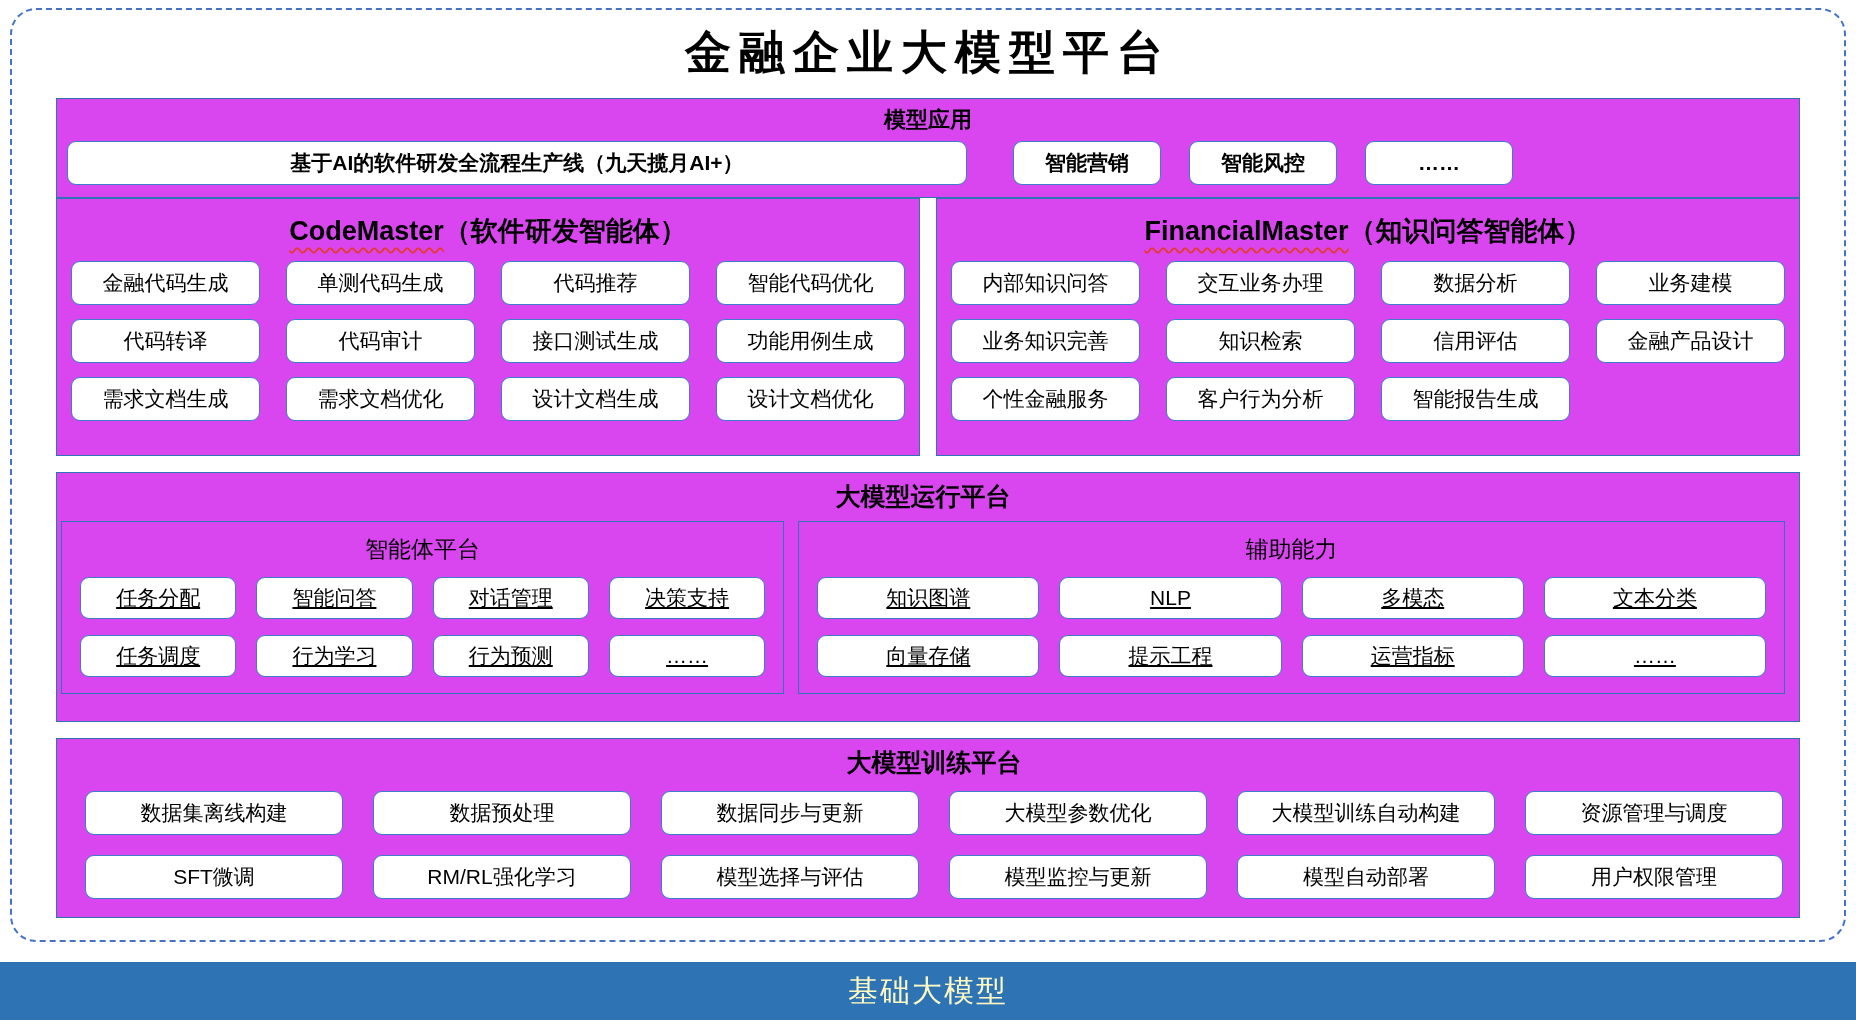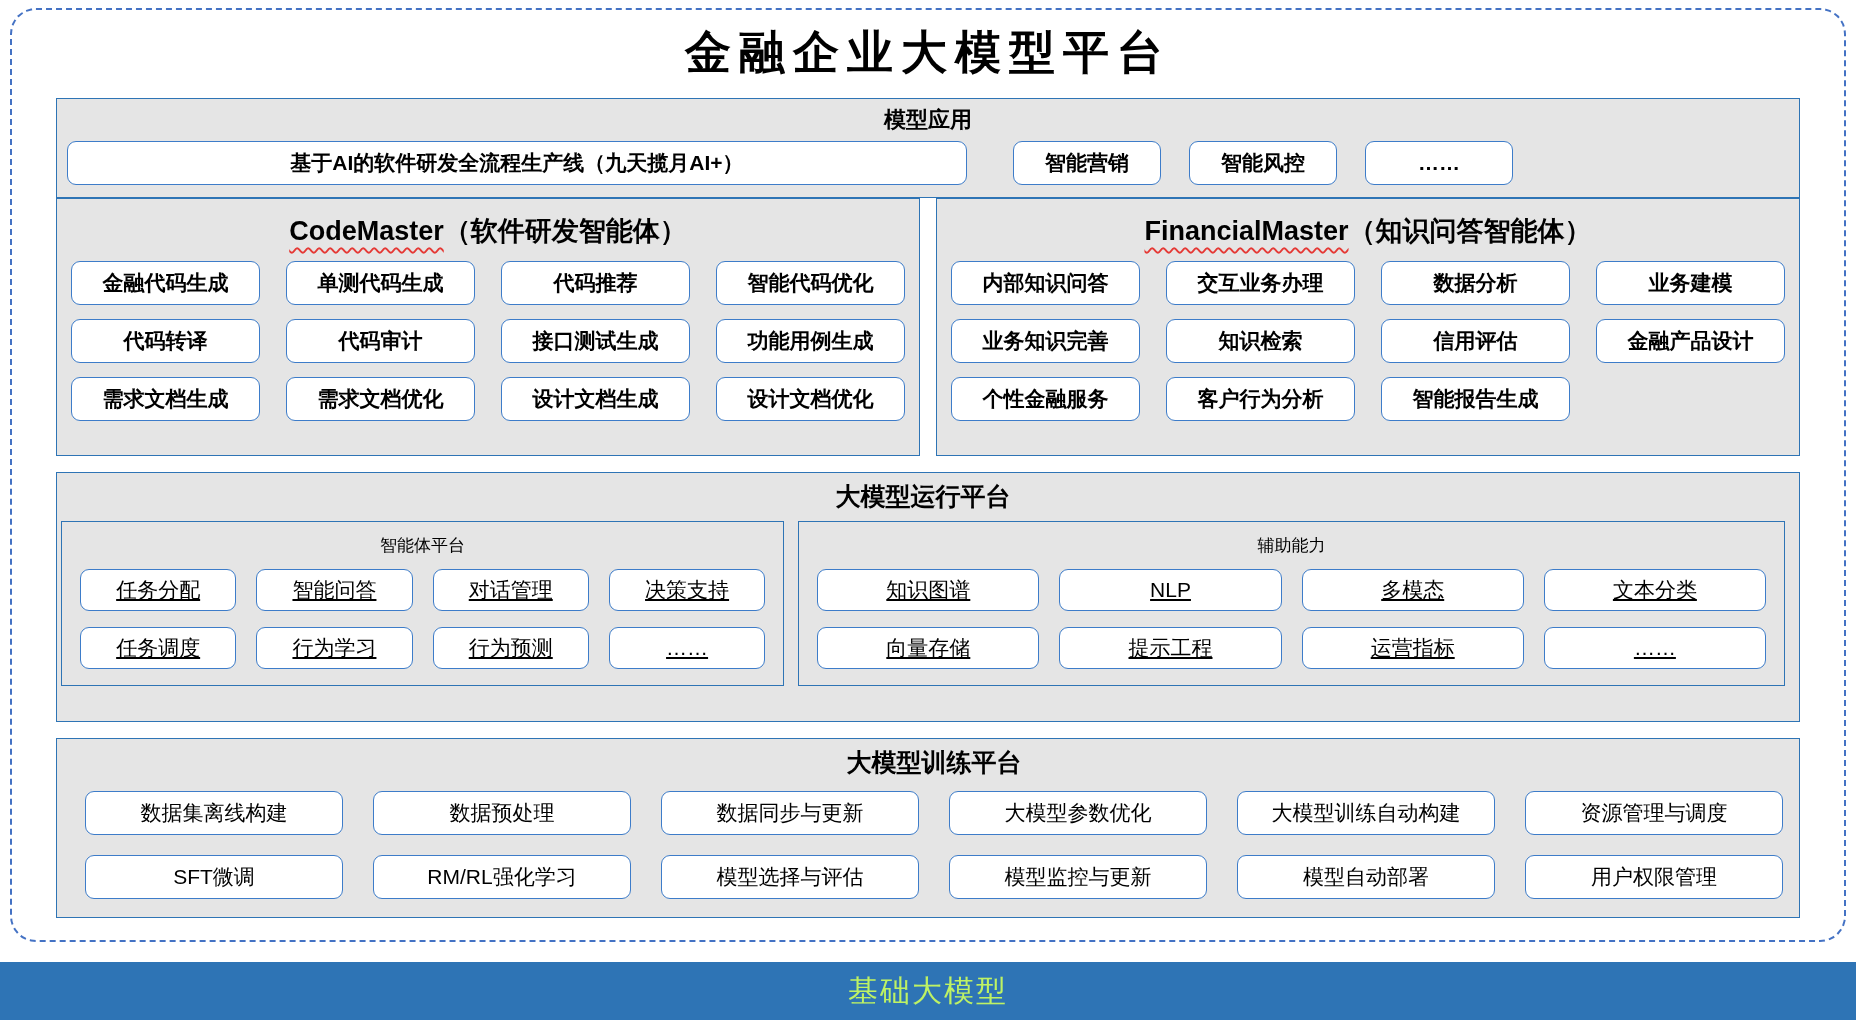--- a/index.html
+++ b/index.html
@@ -7,21 +7,21 @@
        font-family:"Liberation Sans",sans-serif;color:#000;}
 
   
   .outer{position:absolute;left:10px;top:8px;width:1836px;height:934px;
          box-sizing:border-box;border:2px dashed #4472C4;border-radius:26px;
          padding:4px 44px 0 44px;}
 
   .main-title{text-align:center;font-family:"DejaVu Serif",serif;font-weight:bold;
               font-size:46px;letter-spacing:8px;padding:8px 0 12px 0;}
 
-  .sec{box-sizing:border-box;border:1px solid #2E74B5;background:#e5e5e5;}
+  .sec{box-sizing:border-box;border:1px solid #2E74B5;background:#d946ef;}
 
   .sec-header{text-align:center;font-weight:bold;font-size:22px;line-height:1.2;}
   .sec-header.big{font-size:25px;}
 
   .item{box-sizing:border-box;border:1.5px solid #3D7CC9;border-radius:9px;
         display:flex;align-items:center;justify-content:center;text-align:center;
         font-size:21px;background:#fff;white-space:nowrap;}
   .item.bold{font-weight:bold;}
 
   
@@ -40,33 +40,33 @@
         text-underline-offset:7px;}
   .grid4{display:grid;grid-template-columns:repeat(4,1fr);gap:14px 26px;}
   .agent-panel .item{height:44px;}
 
   
   .runtime{margin-top:16px;height:250px;padding:8px 14px 0 4px;}
   .runtime-panels{display:flex;gap:14px;margin-top:10px;}
   .sub-panel{box-sizing:border-box;border:1px solid #2E74B5;padding:4px 18px 16px 18px;}
   .sub-panel.left{flex:715 1 0;}
   .sub-panel.right{flex:990 1 0;}
-  .sub-title{text-align:center;font-size:17px;font-weight:400;padding:8px 0 12px 0;}
-  .grid4 .item{font-weight:700;}
+  .sub-title{text-align:center;font-size:23px;font-weight:400;padding:8px 0 12px 0;}
+  .grid4 .item{font-weight:400;}
   .sub-panel .grid4{gap:16px 20px;}
   .sub-panel .item{height:42px;font-weight:400;text-decoration:underline;}
 
   
   .training{margin-top:16px;height:180px;padding:8px 16px 0 28px;}
   .grid6{display:grid;grid-template-columns:repeat(6,1fr);gap:20px 30px;margin-top:14px;}
   .grid6 .item{height:44px;font-weight:400;}
 
   
   .footer-bar{position:absolute;left:0;top:962px;width:1856px;height:58px;
-              background:#2E74B5;color:#bef264;display:flex;align-items:center;
+              background:#2E74B5;color:#fef9c3;display:flex;align-items:center;
               justify-content:center;font-size:30px;letter-spacing:2px;}
 </style>
 </head>
 <body>
 
 <div class="outer">
 
   <div class="main-title">金融企业大模型平台</div>
 
   <div class="sec apps">

